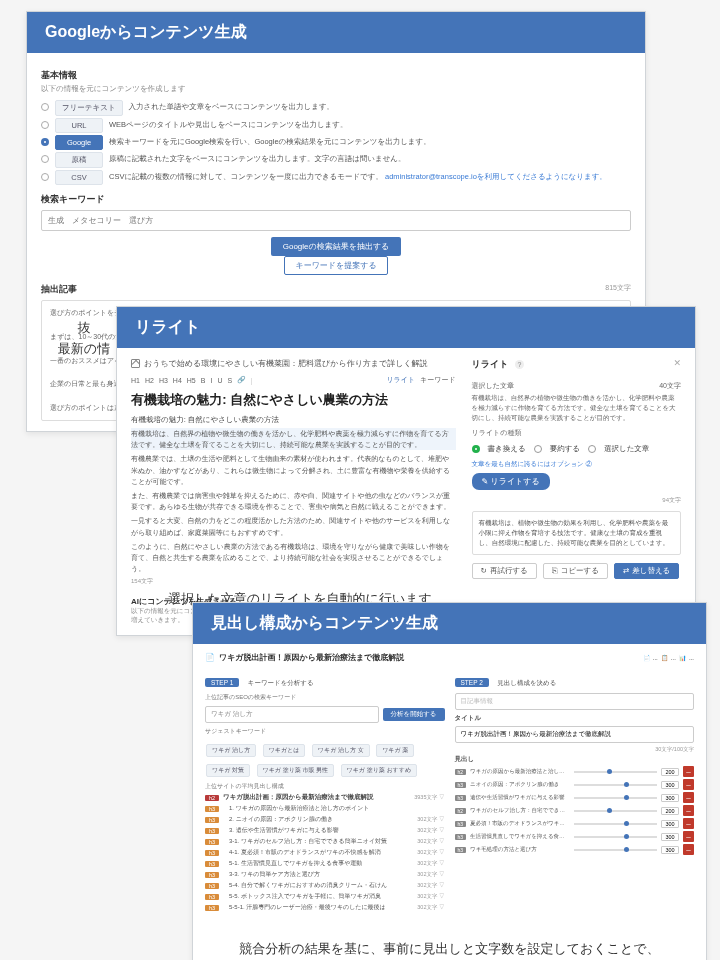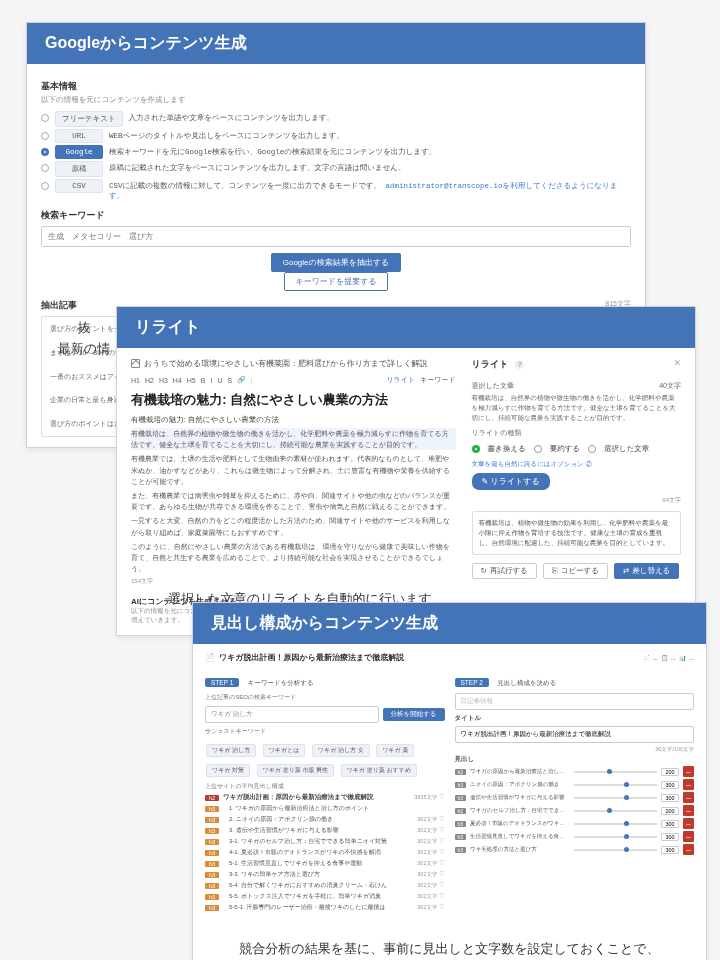--- a/index.html
+++ b/index.html
@@ -30,24 +30,24 @@
     color: #444;
   }
   .caption {
     text-align: center;
     font-size: 13px;
     color: #333;
     padding: 16px 10px;
     line-height: 1.7;
   }
   
-  .c1 { left: 26px; top: 22px; width: 620px; }
+  .c1 { left: 26px; top: 11px; width: 620px; }
   .c1 .section-title { font-weight: bold; color: #333; font-size: 9px; margin: 6px 0 2px; }
   .c1 .sub { color: #888; font-size: 7.5px; margin-bottom: 6px; font-family: Liberation Serif, serif; }
-  .tab-row { display: flex; align-items: flex-start; gap: 6px; margin: 2px 0; font-family: Liberation Mono, monospace; }
+  .tab-row { display: flex; align-items: flex-start; gap: 6px; margin: 2px 0; }
   .tab-label {
     display: inline-block;
     min-width: 48px;
     padding: 2px 6px;
     text-align: center;
     border-radius: 2px;
     font-size: 7.5px;
     background: #eef2f6;
     color: #556;
     border: 1px solid #dde3ea;

